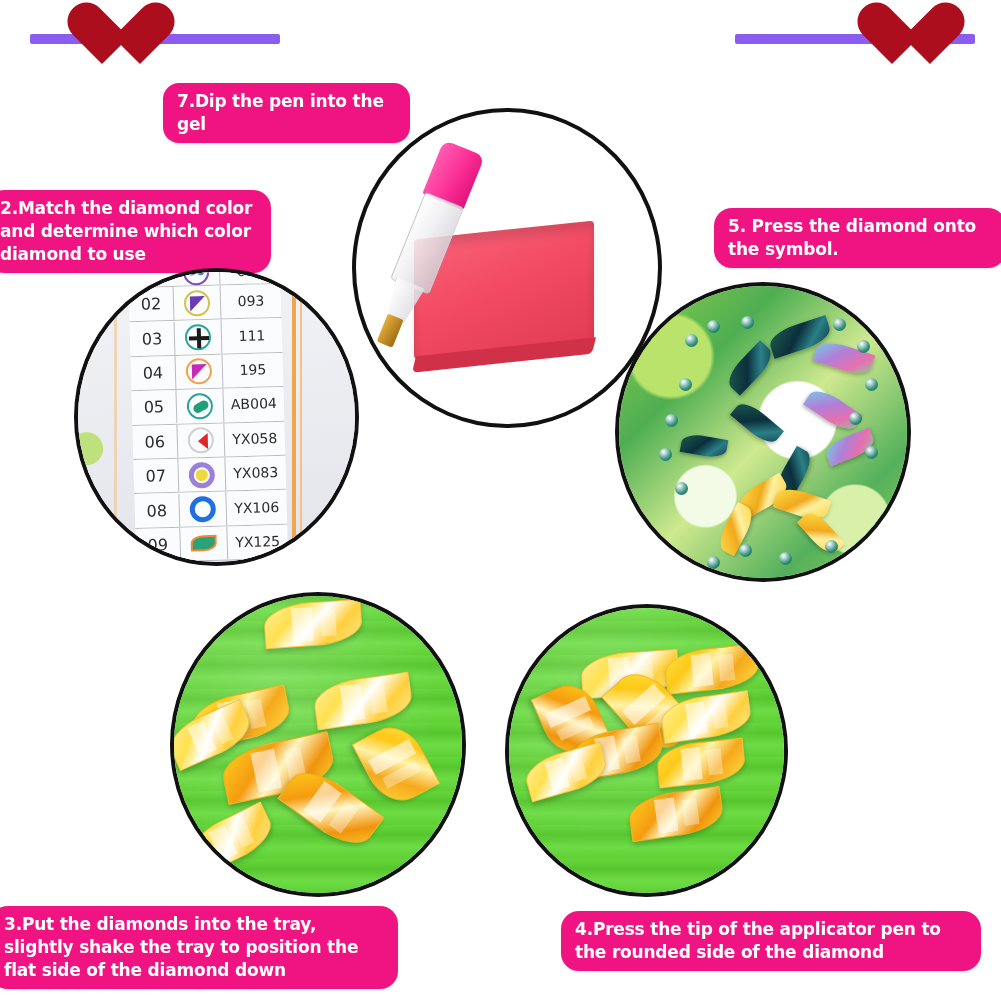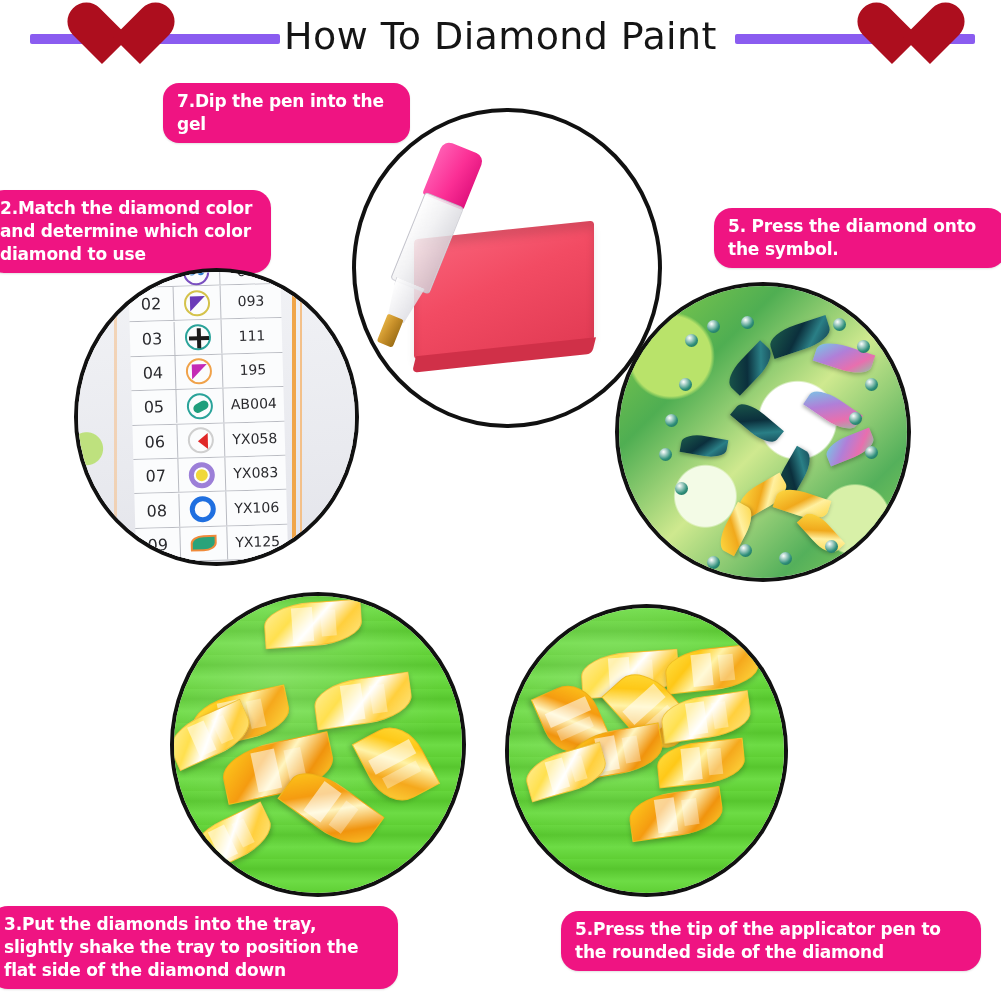--- a/index.html
+++ b/index.html
@@ -109,28 +109,27 @@
   .gem.deep{background:linear-gradient(135deg,#ffd21f 0%,#f59b10 35%,#fff6c2 52%,#f0930d 75%,#ffd534 100%);}
 </style>
 </head>
 <body>
 
 <div id="header">
   <div class="rule" id="rule-left"></div>
   <div class="rule" id="rule-right"></div>
   <div class="heart" id="heart-left"></div>
   <div class="heart" id="heart-right"></div>
-  <div id="page-title">How To Diamond Paint</div>
 </div>
 
 <div class="label" id="label-1">7.Dip the pen into the gel</div>
 <div class="label" id="label-2">2.Match the diamond color and determine which color diamond to use</div>
 <div class="label" id="label-5">5.  Press the diamond onto the symbol.</div>
 <div class="label" id="label-3">3.Put the diamonds into the tray, slightly shake the tray to position the flat side of the diamond down</div>
-<div class="label" id="label-4">5.Press the tip of the applicator pen to the rounded side of the diamond</div>
+<div class="label" id="label-4">4.Press the tip of the applicator pen to the rounded side of the diamond</div>
 
 <div class="circle" id="circle-1">
   <div class="gelpad"></div>
   <div class="pen" id="pen1">
     <div class="pen-cap"></div>
     <div class="pen-body"></div>
     <div class="pen-taper"></div>
     <div class="pen-tip"></div>
   </div>
 </div>

